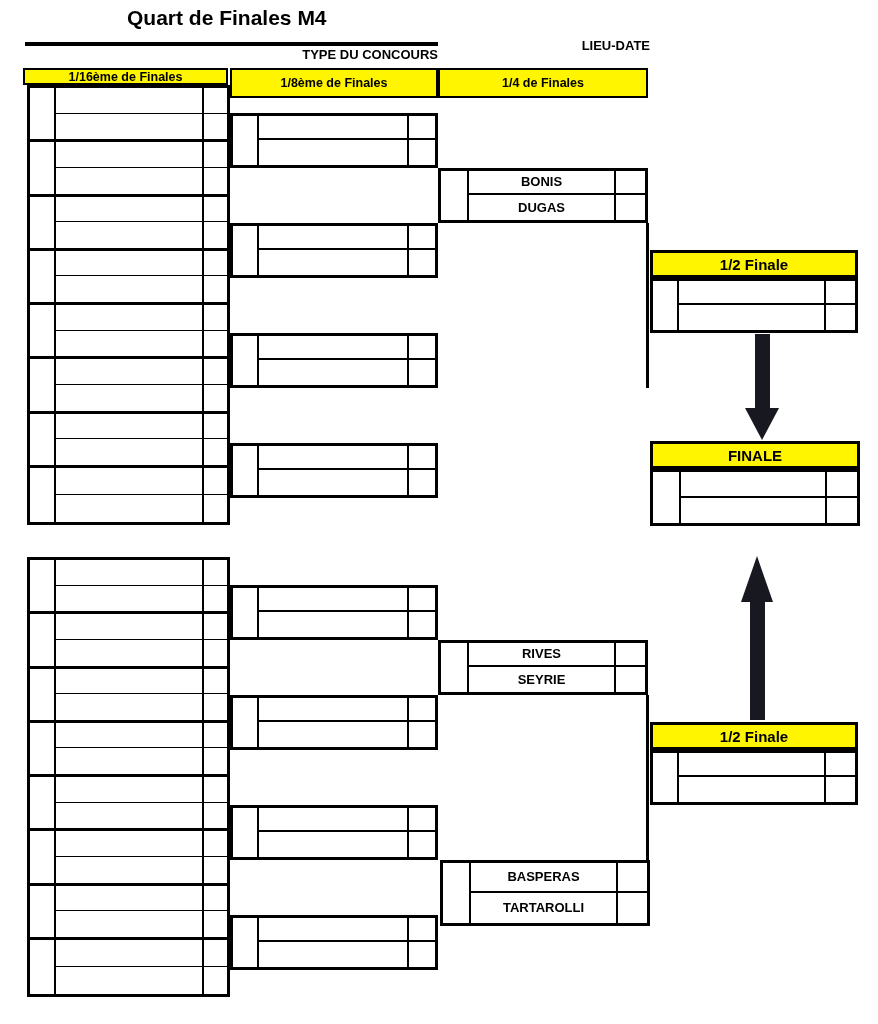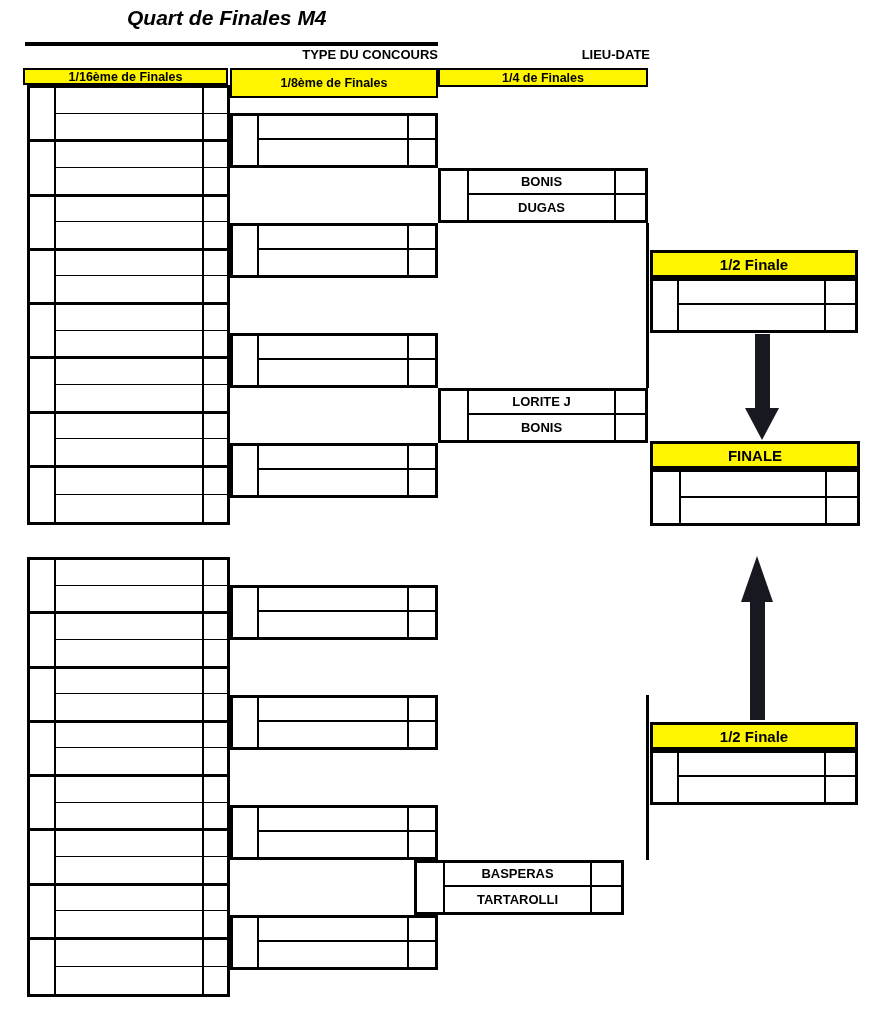--- a/index.html
+++ b/index.html
@@ -1,19 +1,19 @@
 <!DOCTYPE html>
 <html style="--yellow: #FFF500; --arrow: #181820;"><head>
 <meta charset="utf-8">
 <style>
   html,body{margin:0;padding:0;background:#ffffff;}
   .sheet{position:relative;width:878px;height:1024px;background:#fff;
          font-family:"Liberation Sans",sans-serif;color:#000;overflow:hidden;}
   .abs{position:absolute;}
-  .title{font-size:21px;font-weight:bold;white-space:nowrap;font-style:italic;}
+  .title{font-size:21px;font-weight:bold;white-space:nowrap;}
   .rule{background:#000;}
   .lbl{font-size:13px;font-weight:bold;text-align:right;}
   .ybar{background:var(--yellow,#FFF500);border:2px solid #000;display:flex;align-items:center;
         justify-content:center;font-size:12.5px;font-weight:bold;box-sizing:border-box;}
   .bigybar{border-width:3px;font-size:15px;}
   .pairbox{display:grid;grid-template-columns:26px 1fr 30px;grid-template-rows:1fr 1fr;
            border:3px solid #000;background:#fff;box-sizing:border-box;}
   .pairbox>div{box-sizing:border-box;}
   .pairbox>.cl{grid-row:1/3;grid-column:1;border-right:2px solid #000;}
   .pairbox>.cm1{grid-row:1;grid-column:2;border-bottom:2px solid #000;display:flex;align-items:center;justify-content:center;font-size:13px;font-weight:bold;}
@@ -38,25 +38,25 @@
             border-bottom:46px solid var(--arrow,#181820);}
 </style>
 </head>
 <body>
 
 <div class="sheet">
 
   <div class="abs title" style="left:127px;top:6px;">Quart de Finales M4</div>
   <div class="abs rule" style="left:25px;top:42px;width:413px;height:4px;"></div>
   <div class="abs lbl" style="left:25px;top:47px;width:413px;">TYPE DU CONCOURS</div>
-  <div class="abs lbl" style="left:438px;top:47px;width:212px;">LIEU-DATE</div>
+  <div class="abs lbl" style="left:438px;top:38px;width:212px;">LIEU-DATE</div>
 
   <div class="abs ybar" style="left:23px;top:68px;width:205px;height:17px;">1/16ème de Finales</div>
   <div class="abs ybar" style="left:230px;top:68px;width:208px;height:30px;">1/8ème de Finales</div>
-  <div class="abs ybar" style="left:438px;top:68px;width:210px;height:19px;">1/4 de Finales</div>
+  <div class="abs ybar" style="left:438px;top:68px;width:210px;height:30px;">1/4 de Finales</div>
 
   <div id="r32-upper" class="abs r32" style="left:27px;top:85px;width:203px;height:440px;">
       <div class="m">
         <div class="a"></div>
         <div class="b1"></div>
         <div class="c1"></div>
         <div class="b2"></div>
         <div class="c2"></div>
       </div>
       <div class="m">
@@ -227,28 +227,28 @@
       </div>
     </div>
 
   <div class="abs pairbox" style="left:438px;top:167.5px;width:210px;height:55px;grid-template-columns:28px 1fr 31px;">
     <div class="cl"></div>
     <div class="cm1">BONIS</div>
     <div class="cr1"></div>
     <div class="cm2">DUGAS</div>
     <div class="cr2"></div>
   </div>
-  <div class="abs pairbox" style="left:438px;top:387.5px;width:210px;height:55px;grid-template-columns:28px 1fr 31px;">
-    <div class="cl"></div>
-    <div class="cm1">LORITE J</div>
-    <div class="cr1"></div>
-    <div class="cm2">BONIS</div>
-    <div class="cr2"></div>
-  </div>
-  <div class="abs pairbox" style="left:414px;top:859.5px;width:210px;height:55px;grid-template-columns:28px 1fr 31px;">
+  <div class="abs pairbox" style="left:438px;top:639.5px;width:210px;height:55px;grid-template-columns:28px 1fr 31px;">
+    <div class="cl"></div>
+    <div class="cm1">RIVES</div>
+    <div class="cr1"></div>
+    <div class="cm2">SEYRIE</div>
+    <div class="cr2"></div>
+  </div>
+  <div class="abs pairbox" style="left:440px;top:859.5px;width:210px;height:66px;grid-template-columns:28px 1fr 31px;">
     <div class="cl"></div>
     <div class="cm1">BASPERAS</div>
     <div class="cr1"></div>
     <div class="cm2">TARTAROLLI</div>
     <div class="cr2"></div>
   </div>
 
   <div class="abs vline" style="left:646px;top:222.5px;width:3px;height:165px;"></div>
   <div class="abs vline" style="left:646px;top:694.5px;width:3px;height:165px;"></div>
 

